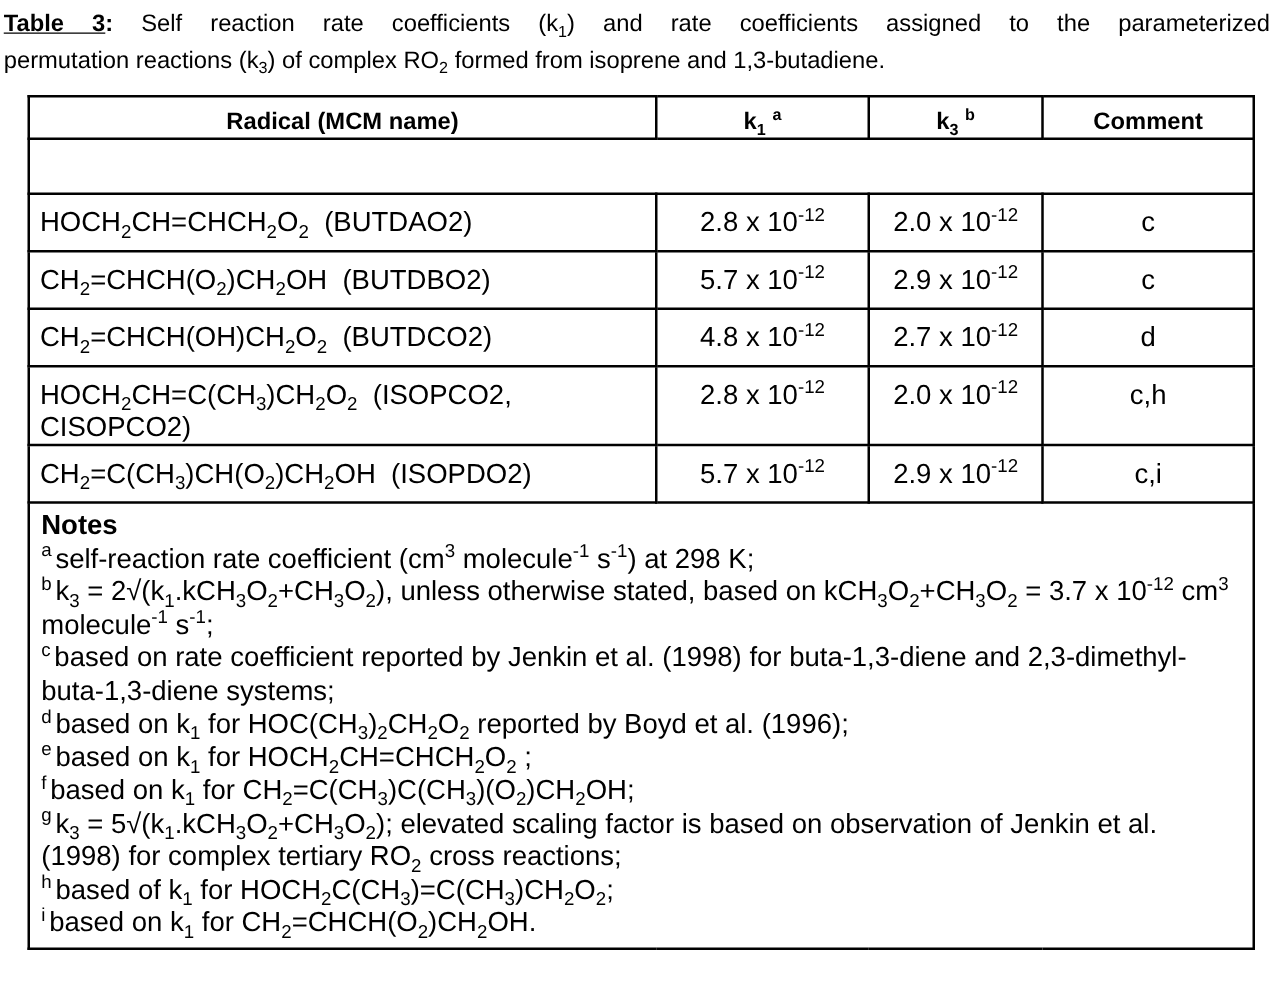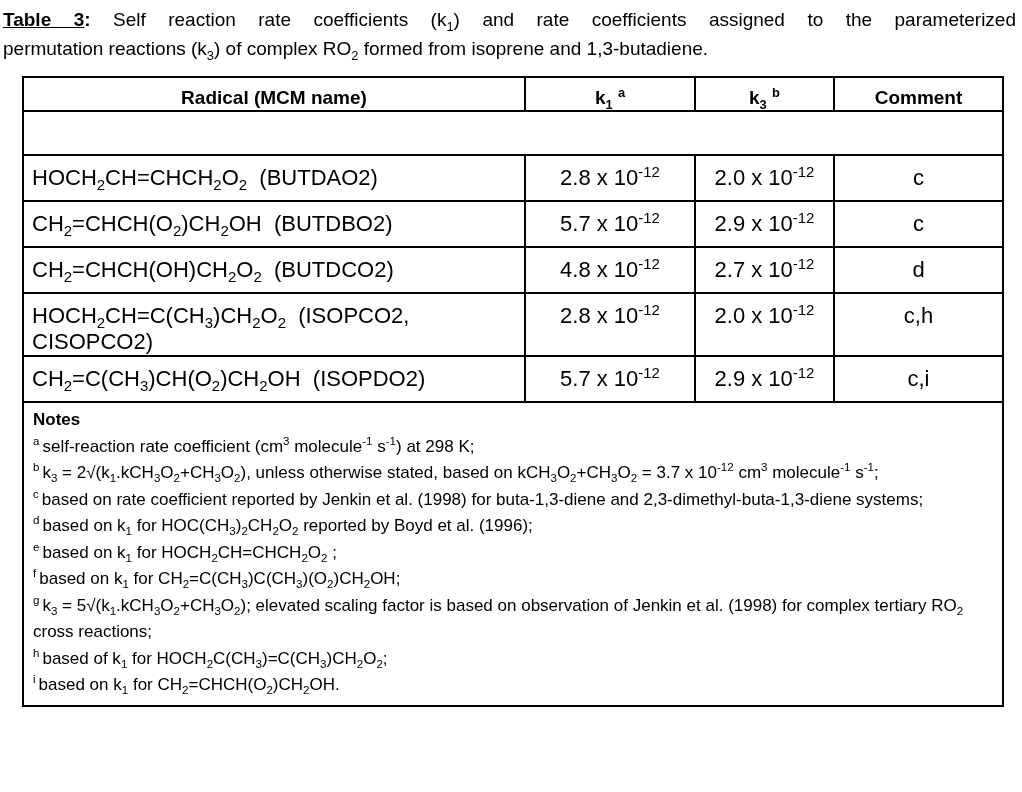--- a/index.html
+++ b/index.html
@@ -30,21 +30,21 @@
     font-size: 19px; font-weight: 700; text-align: center;
     height: 34px; vertical-align: top; padding: 9px 4px 0;
   }
   tr.spacer-row td { height: 44px; }
   tr.data-row td { height: 46px; font-size: 22px; vertical-align: top; }
   td.c-radical { text-align: left; padding: 9px 4px 0 8px; white-space: pre-wrap; }
   td.c-val, td.c-comment { text-align: center; padding: 9px 15px 0; }
 
   td.notes-cell {
     vertical-align: top; height: 295px;
-    padding: 4px 9px 6px; font-size: 17px; line-height: 26.5px;
+    padding: 4px 9px 6px; font-size: 22px; line-height: 26.5px;
   }
   .notes-heading { font-weight: 700; }
   .note .marker { margin-right: 3px; }
 </style>
 </head>
 <body>
 
 <div>
 
   <div class="caption">

